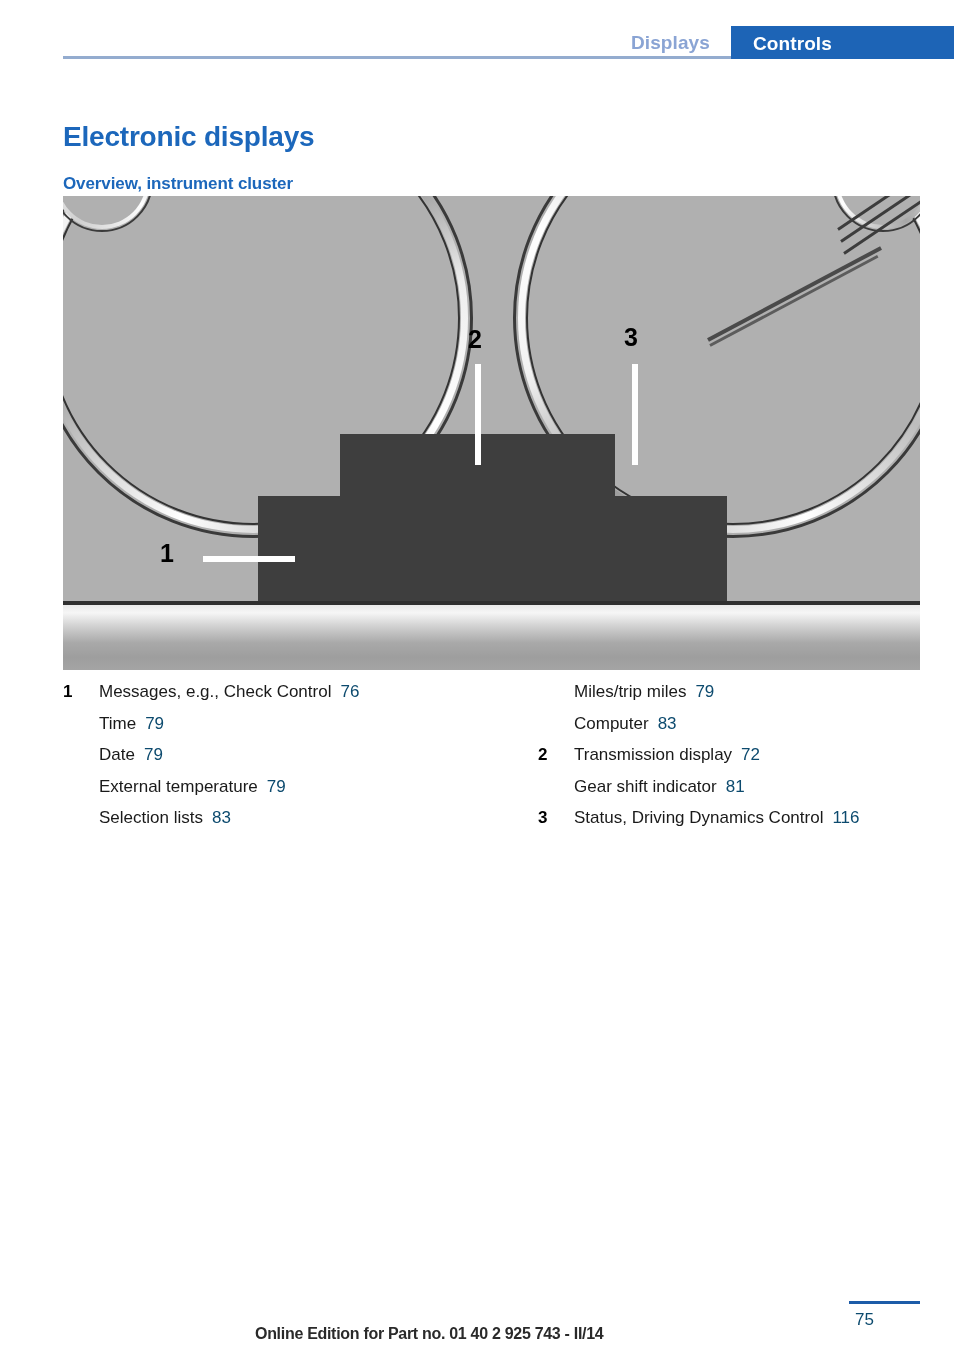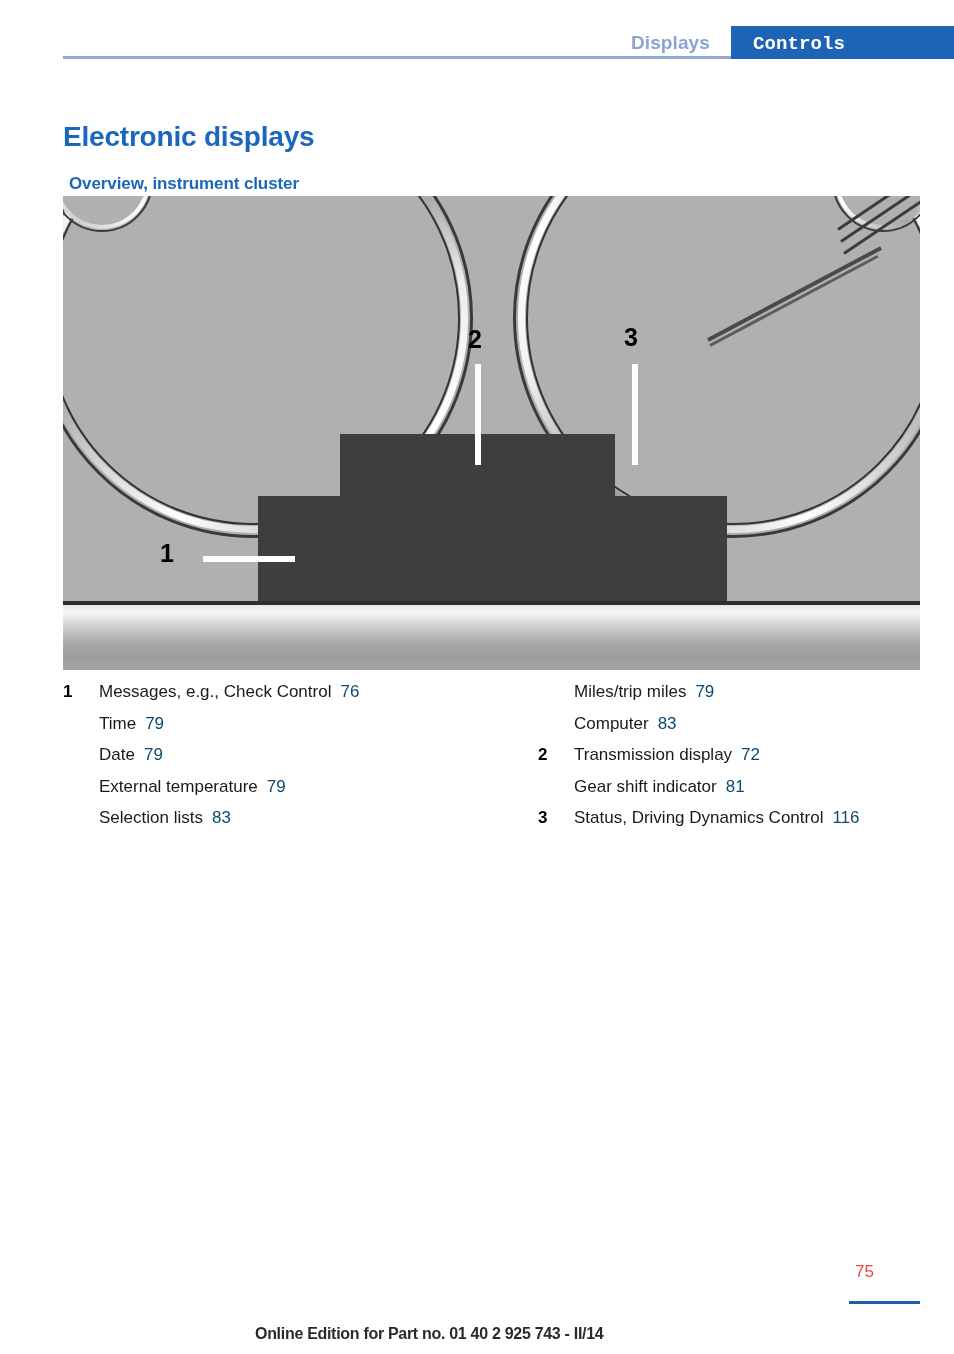--- a/index.html
+++ b/index.html
@@ -52,42 +52,40 @@
   }
   #tab-controls-label {
     position: absolute;
     left: 753px;
     top: 31px;
     font-size: 19px;
     font-weight: bold;
     color: #ffffff;
     letter-spacing: 0.1px;
     line-height: 26px;
-    font-family: Liberation Mono, monospace;
   }
 
   
   #page-title {
     position: absolute;
     left: 63px;
     top: 102px;
     font-size: 28px;
     font-weight: bold;
     color: #1c67bb;
     letter-spacing: -0.2px;
   }
   #section-subtitle {
     position: absolute;
     left: 63px;
     top: 160px;
     font-size: 17px;
     font-weight: bold;
     color: #1c67bb;
     letter-spacing: -0.1px;
-    margin-left: 6px;
   }
 
   
   #illustration {
     position: absolute;
     left: 63px;
     top: 196px;
     width: 857px;
     height: 474px;
     overflow: hidden;
@@ -325,23 +323,23 @@
     position: absolute;
     left: 849px;
     top: 1301px;
     width: 71px;
     height: 3px;
     background: #1d5ca8;
   }
   #page-number {
     position: absolute;
     left: 855px;
-    top: 1262px;
+    top: 1310px;
     font-size: 17px;
-    color: #ef4444;
+    color: #0c4a6e;
   }
   #edition-note {
     position: absolute;
     left: 255px;
     top: 1325px;
     font-size: 16px;
     font-weight: bold;
     color: #2a2a2a;
     letter-spacing: -0.3px;
   }

